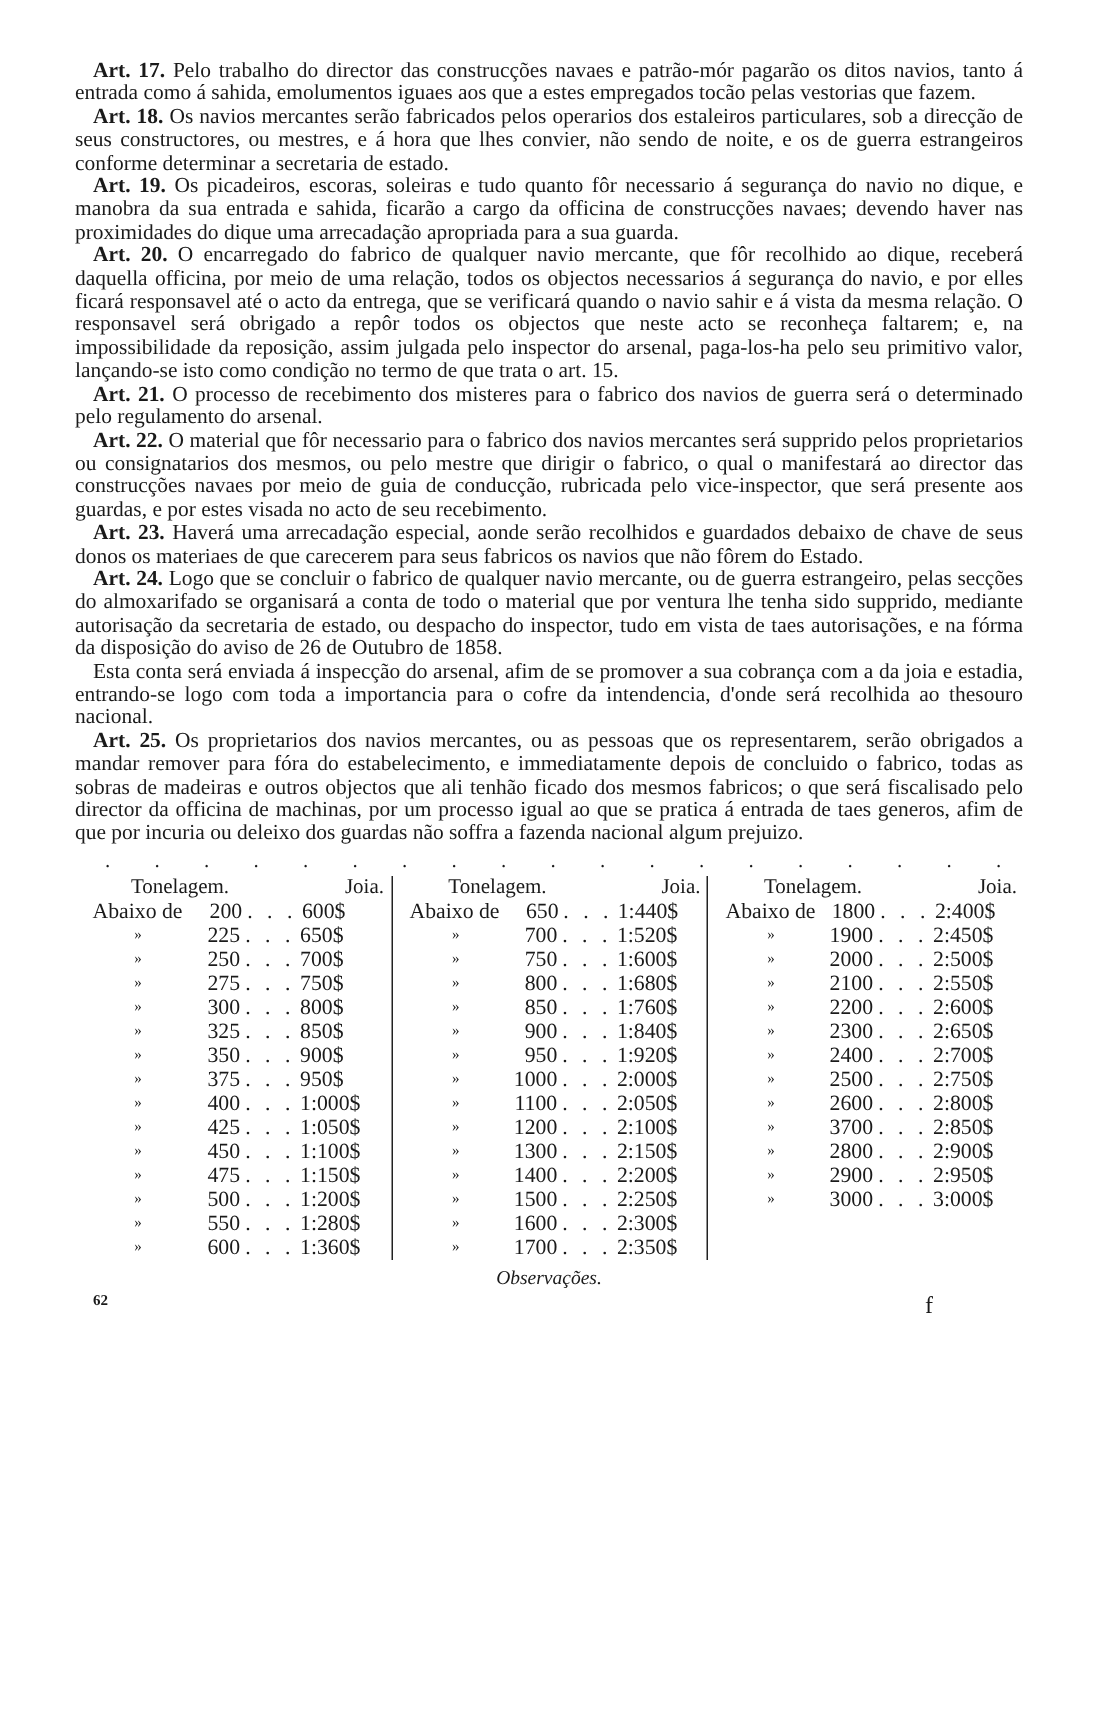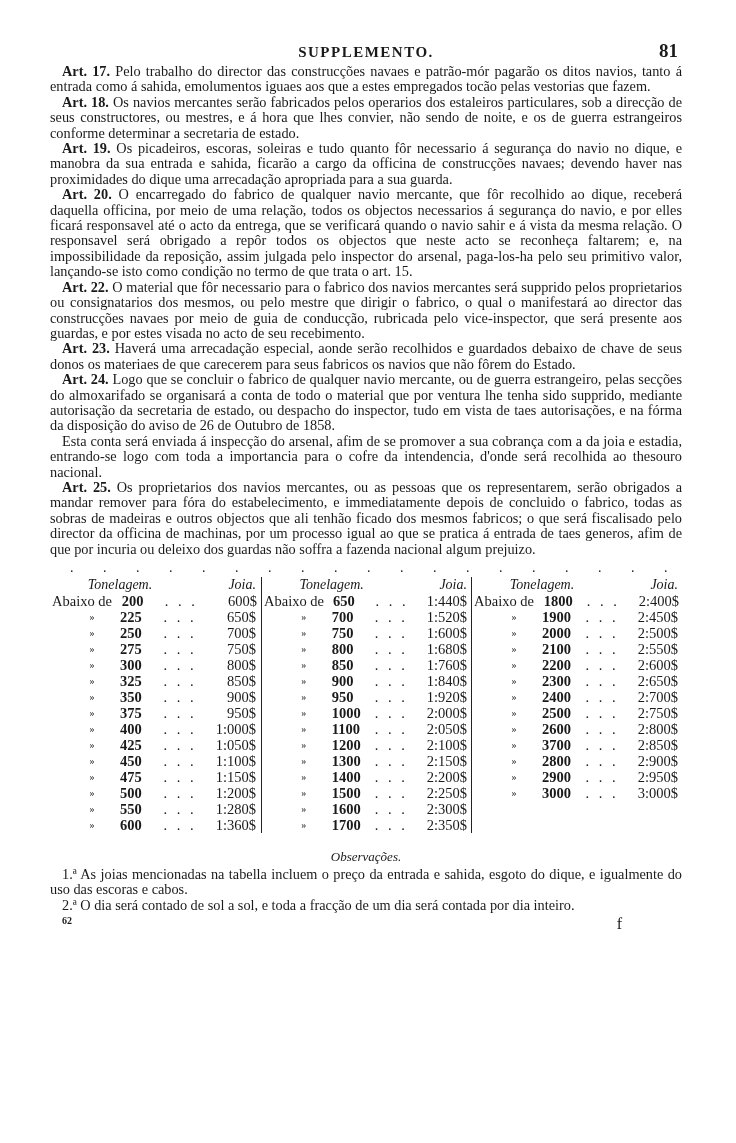--- a/index.html
+++ b/index.html
@@ -11,49 +11,46 @@
                   font-weight: bold; font-size: 15px; letter-spacing: 1.5px; top: 4px; }
   .header-num { position: absolute; right: 4px; top: 0px; font-weight: bold; font-size: 19px; }
   .body-text { font-size: 14.3px; line-height: 15.4px; text-align: justify; }
   .para { margin: 0; text-indent: 12px; }
   .para .art { font-weight: bold; }
   .dots { letter-spacing: 13px; font-size: 14px; line-height: 14px; margin: 4px 0 2px 20px; white-space: nowrap; overflow: hidden; }
   .table-title { text-align: center; font-size: 11.5px; letter-spacing: 0.8px; line-height: 14px; margin: 4px 30px 0 30px; }
   .fee-table { display: flex; margin-top: 2px; }
   .col { width: 211px; position: relative; }
   .col.mid { border-left: 1.5px solid #222; border-right: 1.5px solid #222; width: 209px; }
-  .col-head { display: flex; font-style: italic; font-size: 14px; line-height: 16px; }
+  .col-head { display: flex; font-size: 14px; line-height: 16px; }
   .col-head .h-ton { width: 140px; text-align: center; }
   .col-head .h-joia { width: 66px; text-align: right; padding-right: 4px; }
   .row { display: flex; font-size: 14.5px; line-height: 16px; white-space: nowrap; }
-  .row .lbl { width: 70px; text-align: left; padding-left: 2px; }
+  .row .lbl { width: 70px; text-align: right; padding-left: 2px; }
   .row .lbl.ditto { text-align: center; font-size: 10px; width: 56px; padding-left: 14px; }
-  .row .ton { width: 40px; text-align: left; font-weight: bold; }
+  .row .ton { width: 40px; text-align: right; }
   .row .dd { width: 40px; text-align: center; letter-spacing: 3px; }
-  .row .joia { width: 56px; text-align: right; padding-right: 4px; }
-  .obs-title { text-align: center; font-style: italic; font-size: 13px; margin: 16px 0 2px 0; }
+  .row .joia { width: 56px; text-align: left; padding-right: 4px; }
+  .obs-title { text-align: center; font-style: italic; font-size: 13px; margin: 4px 0 2px 0; }
   .footer { position: relative; height: 22px; margin-top: 2px; }
   .footer-page { position: absolute; left: 12px; font-size: 10px; font-weight: bold; }
   .footer-sig { position: absolute; right: 60px; font-size: 16px; }
 </style>
 </head>
 <body>
 
 <div class="page">
 
-  <div class="header">
-    <div class="header-title">SUPPLEMENTO.</div>
-    <div class="header-num">81</div>
-  </div>
 
   <div class="body-text">
     <p class="para"><span class="art">Art. 17.</span> <span>Pelo trabalho do director das construcções navaes e patrão-mór pagarão os ditos navios, tanto á entrada como á sahida, emolumentos iguaes aos que a estes empregados tocão pelas vestorias que fazem.</span></p>
     <p class="para"><span class="art">Art. 18.</span> <span>Os navios mercantes serão fabricados pelos operarios dos estaleiros particulares, sob a direcção de seus constructores, ou mestres, e á hora que lhes convier, não sendo de noite, e os de guerra estrangeiros conforme determinar a secretaria de estado.</span></p>
     <p class="para"><span class="art">Art. 19.</span> <span>Os picadeiros, escoras, soleiras e tudo quanto fôr necessario á segurança do navio no dique, e manobra da sua entrada e sahida, ficarão a cargo da officina de construcções navaes; devendo haver nas proximidades do dique uma arrecadação apropriada para a sua guarda.</span></p>
     <p class="para"><span class="art">Art. 20.</span> <span>O encarregado do fabrico de qualquer navio mercante, que fôr recolhido ao dique, receberá daquella officina, por meio de uma relação, todos os objectos necessarios á segurança do navio, e por elles ficará responsavel até o acto da entrega, que se verificará quando o navio sahir e á vista da mesma relação. O responsavel será obrigado a repôr todos os objectos que neste acto se reconheça faltarem; e, na impossibilidade da reposição, assim julgada pelo inspector do arsenal, paga-los-ha pelo seu primitivo valor, lançando-se isto como condição no termo de que trata o art. 15.</span></p>
+    <p class="para"><span class="art">Art. 21.</span> <span>O processo de recebimento dos misteres para o fabrico dos navios de guerra será o determinado pelo regulamento do arsenal.</span></p>
     <p class="para"><span class="art">Art. 22.</span> <span>O material que fôr necessario para o fabrico dos navios mercantes será supprido pelos proprietarios ou consignatarios dos mesmos, ou pelo mestre que dirigir o fabrico, o qual o manifestará ao director das construcções navaes por meio de guia de conducção, rubricada pelo vice-inspector, que será presente aos guardas, e por estes visada no acto de seu recebimento.</span></p>
     <p class="para"><span class="art">Art. 23.</span> <span>Haverá uma arrecadação especial, aonde serão recolhidos e guardados debaixo de chave de seus donos os materiaes de que carecerem para seus fabricos os navios que não fôrem do Estado.</span></p>
     <p class="para"><span class="art">Art. 24.</span> <span>Logo que se concluir o fabrico de qualquer navio mercante, ou de guerra estrangeiro, pelas secções do almoxarifado se organisará a conta de todo o material que por ventura lhe tenha sido supprido, mediante autorisação da secretaria de estado, ou despacho do inspector, tudo em vista de taes autorisações, e na fórma da disposição do aviso de 26 de Outubro de 1858.</span></p>
     <p class="para"><span>Esta conta será enviada á inspecção do arsenal, afim de se promover a sua cobrança com a da joia e estadia, entrando-se logo com toda a importancia para o cofre da intendencia, d'onde será recolhida ao thesouro nacional.</span></p>
     <p class="para"><span class="art">Art. 25.</span> <span>Os proprietarios dos navios mercantes, ou as pessoas que os representarem, serão obrigados a mandar remover para fóra do estabelecimento, e immediatamente depois de concluido o fabrico, todas as sobras de madeiras e outros objectos que ali tenhão ficado dos mesmos fabricos; o que será fiscalisado pelo director da officina de machinas, por um processo igual ao que se pratica á entrada de taes generos, afim de que por incuria ou deleixo dos guardas não soffra a fazenda nacional algum prejuizo.</span></p>
   </div>
 
   <div class="dots">. . . . . . . . . . . . . . . . . . . . . . . . . . . . . . .</div>
 
 
@@ -336,22 +333,18 @@
             <span class="lbl ditto">»</span>
             <span class="ton">3000</span>
             <span class="dd">. . .</span>
             <span class="joia">3:000$</span>
           </div>
         </div>
     </div>
   </div>
 
   <div class="obs-title">Observações.</div>
-  <div class="body-text">
-    <p class="para">1.ª As joias mencionadas na tabella incluem o preço da entrada e sahida, esgoto do dique, e igualmente do uso das escoras e cabos.</p>
-    <p class="para">2.ª O dia será contado de sol a sol, e toda a fracção de um dia será contada por dia inteiro.</p>
-  </div>
 
   <div class="footer">
     <span class="footer-page">62</span>
     <span class="footer-sig">f</span>
   </div>
 </div>
 
 </body></html>

